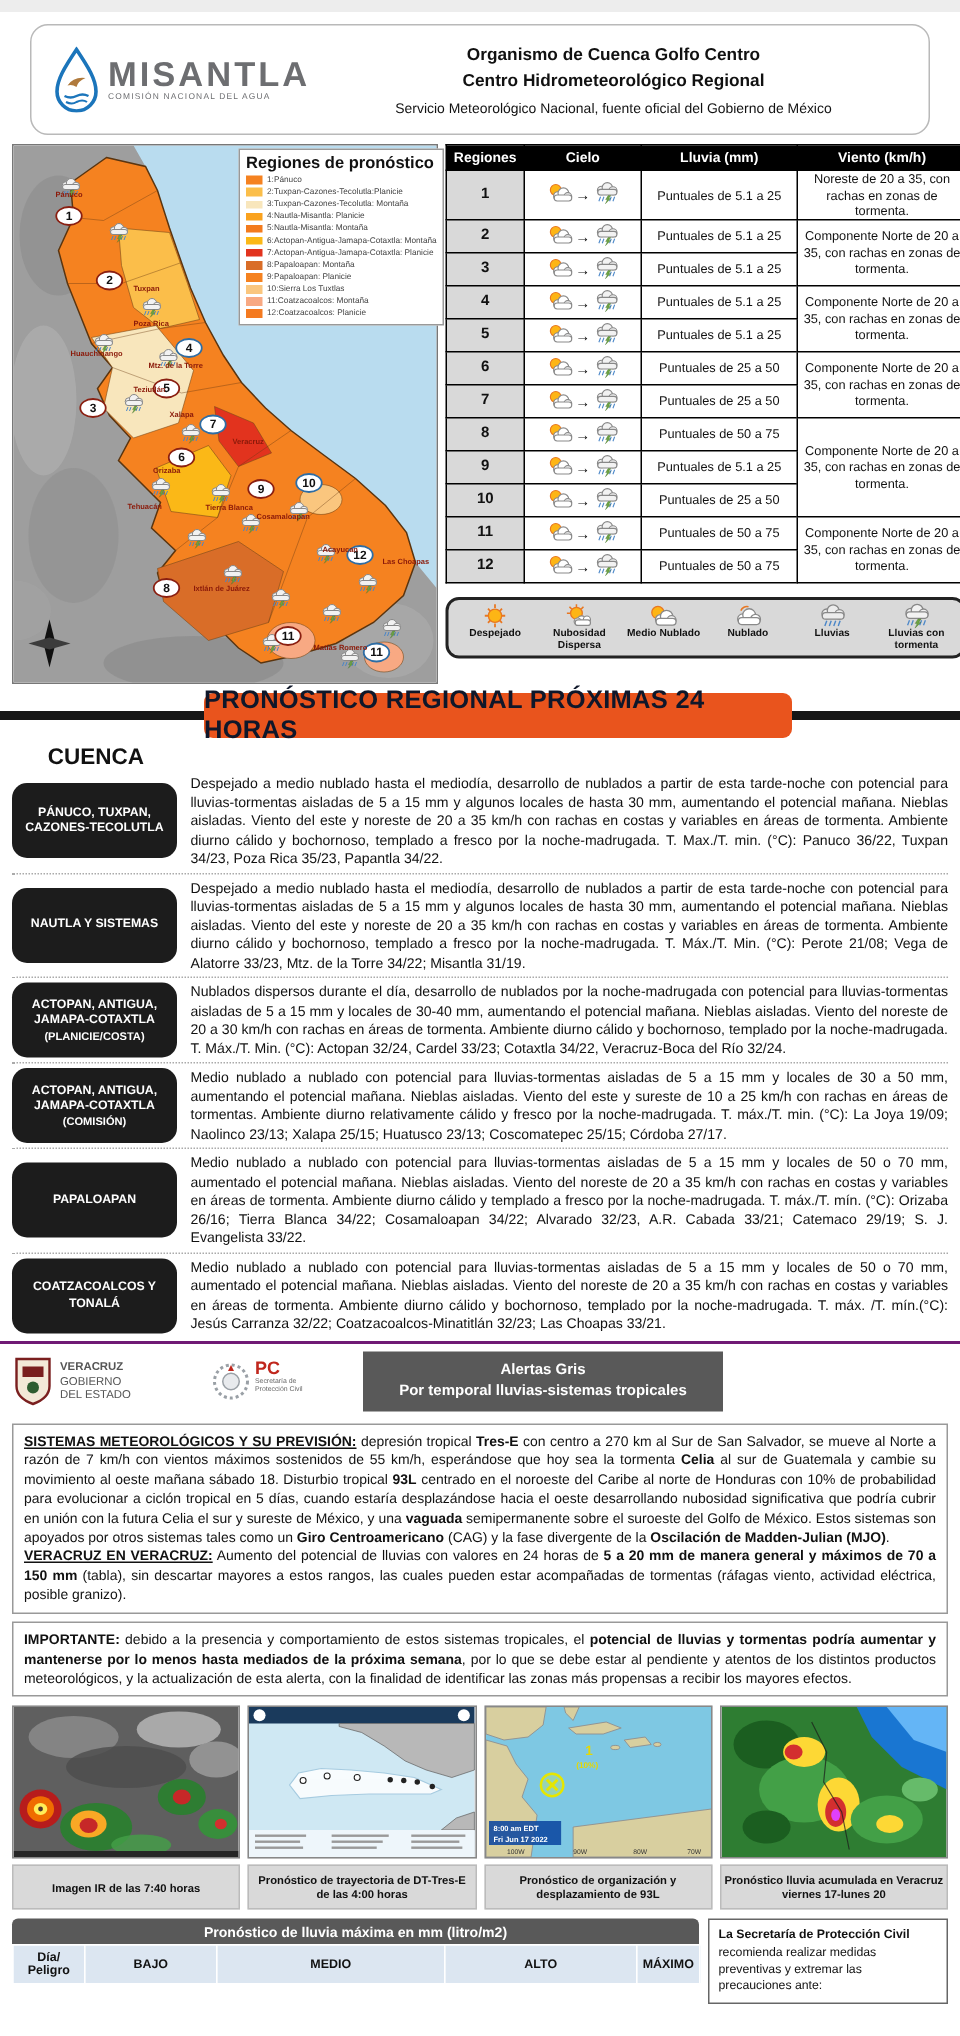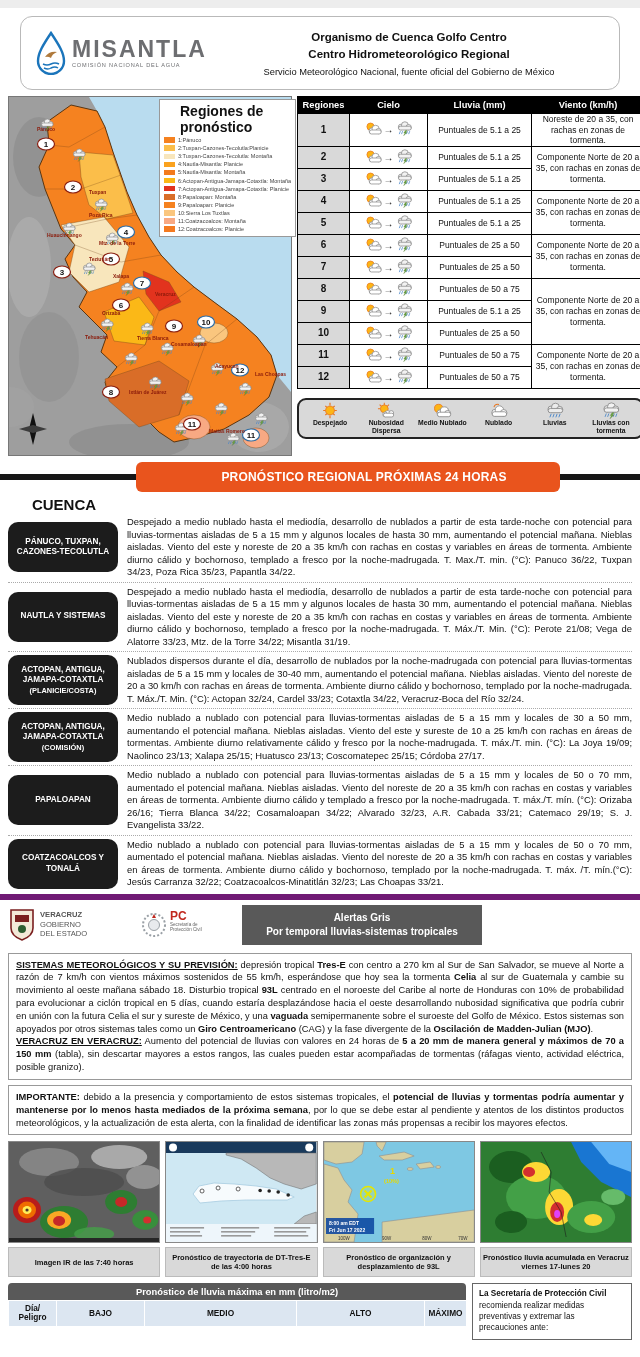--- a/index.html
+++ b/index.html
@@ -12,39 +12,39 @@
   .logo-name{font-size:23px;font-weight:bold;color:#6d6e71;letter-spacing:2px;}
   .logo-sub{font-size:5.6px;color:#6d6e71;letter-spacing:.8px;margin-top:2px;}
   .hdr-center{flex:1;text-align:center;}
   .hdr-line{font-weight:bold;font-size:11.5px;line-height:1.5;}
   .hdr-sub{font-size:9.3px;margin-top:4px;}
   
   .map-sec{display:flex;padding:2px 2px 0 8px;gap:5px;}
   .map-wrap{position:relative;width:282px;height:358px;flex:none;border:1px solid #777;}
   .map-wrap svg{display:block;}
   .map-legend{position:absolute;left:150px;top:2px;width:128px;background:#fff;border:1px solid #999;padding:3px 3px 4px 4px;}
-  .leg-title{font-weight:bold;font-size:14px;margin-bottom:2px;margin-left:16px;}
+  .leg-title{font-weight:bold;font-size:11px;margin-bottom:2px;}
   .leg-row{display:flex;align-items:center;gap:3px;margin-top:2.1px;}
   .leg-sw{width:11px;height:5.5px;flex:none;}
   .leg-tx{font-size:5.5px;color:#444;white-space:nowrap;}
   .right-col{flex:1;}
   table.regions-tbl{border-collapse:collapse;width:347px;table-layout:fixed;}
   .regions-tbl th{background:#000;color:#fff;font-size:9.3px;border:1px solid #000;padding:3px 0;}
   .regions-tbl td{border:1px solid #000;text-align:center;vertical-align:middle;font-size:8.5px;background:#fff;height:21px;padding:0 2px;line-height:1.25;}
   .regions-tbl td.rnum{background:#d9d9d9;font-weight:bold;font-size:10px;}
   .regions-tbl td.csky{padding:0;}
   .csky .arr{font-weight:bold;font-size:10px;vertical-align:3px;margin:0 1px;}
   .sky-bar{margin-top:9px;border:2px solid #222;border-radius:9px;background:#d9d9d9;display:flex;padding:2px 3px;width:337px;}
   .sky-it{flex:1;display:flex;flex-direction:column;align-items:center;font-size:6.8px;font-weight:bold;text-align:center;line-height:1.15;}
   
   .banner-zone{position:relative;height:34px;margin-top:5px;}
   .banner-bar{position:absolute;top:13px;left:0;right:0;height:6px;background:#161616;}
-  .banner-box{position:absolute;left:136px;top:1px;width:392px;height:30px;border-radius:6px;color:#ffffff;font-weight:bold;font-size:12px;display:flex;align-items:center;justify-content:center;background:#E9541D;letter-spacing:.2px;padding-left:32px;}
+  .banner-box{position:absolute;left:136px;top:1px;width:392px;height:30px;border-radius:6px;color:#0f172a;font-weight:bold;font-size:17px;display:flex;align-items:center;justify-content:center;background:#E9541D;letter-spacing:.2px;}
   
-  .basins{padding:0 8px;border-bottom:6px solid #701a75;}
+  .basins{padding:0 8px;border-bottom:2px solid #701a75;}
   .cuenca-hdr{width:112px;text-align:center;font-weight:bold;font-size:15px;margin:1px 0 0;}
   .basin-row{display:flex;gap:9px;align-items:center;border-bottom:1.5px dotted #aaa;padding:3px 0;}
   .basin-row:last-child{border-bottom:none;padding-bottom:5px;}
   .badge{width:104px;min-height:42px;flex:none;background:#1c1c1c;border-radius:10px;color:#fff;display:flex;flex-direction:column;align-items:center;justify-content:center;text-align:center;font-weight:bold;font-size:8.2px;line-height:1.3;padding:4px 3px;}
   .badge .sub{font-size:7.4px;}
   .basin-text{flex:1;font-size:9.4px;text-align:justify;line-height:1.33;}
   
   .alert-row{display:flex;align-items:center;padding:5px 8px 3px;gap:5px;}
   .logo-ver{display:flex;align-items:center;gap:4px;width:128px;flex:none;}
   .ver-txt{font-size:7.6px;font-weight:bold;color:#555;line-height:1.25;}

